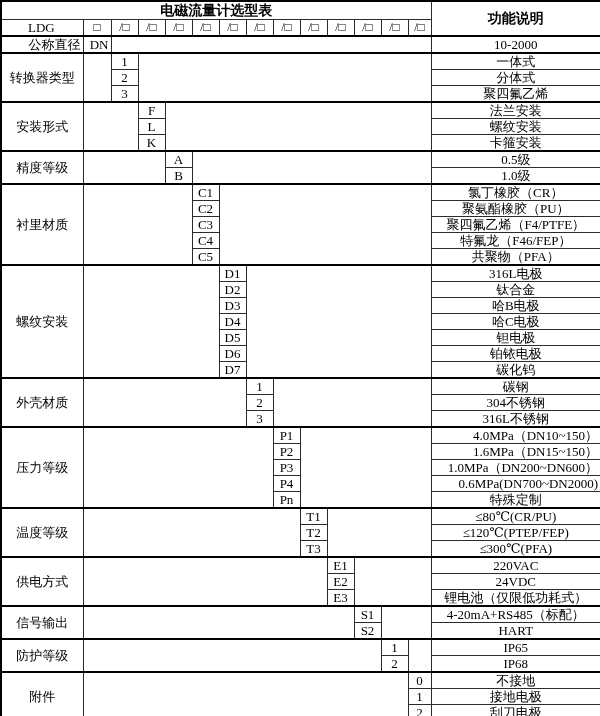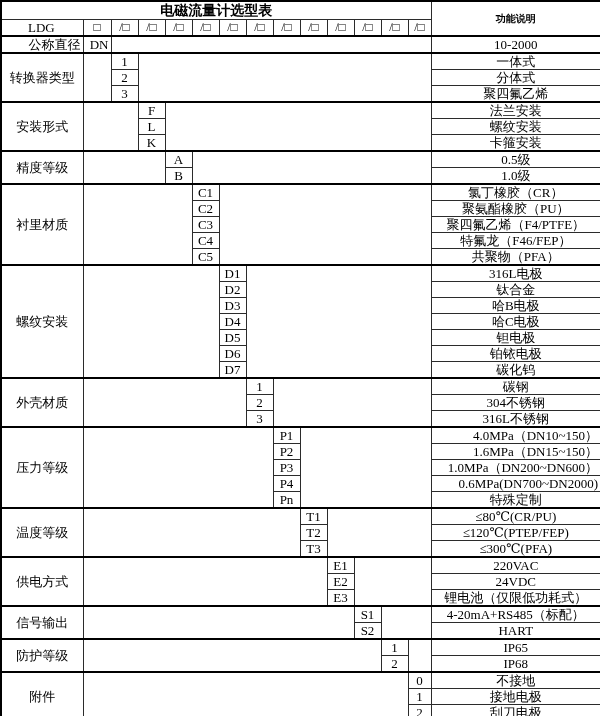--- a/index.html
+++ b/index.html
@@ -9,21 +9,21 @@
   td {
     border:1px solid #2b2b2b;
     height:16px; line-height:15px;
     padding:0 2px;
     font-family:"Liberation Serif","DejaVu Serif",serif;
     font-size:13px; color:#000;
     text-align:center; white-space:nowrap; overflow:hidden;
   }
   tr.block-start > td { border-top:2px solid #000; }
   td.title-cell { font-size:14px; font-weight:bold; height:18px; }
-  td.fn-head { font-size:10px; font-weight:bold;text-align:center; }
+  td.fn-head { font-size:14px; font-weight:bold;text-align:center; }
   td.left { text-align:right; }
   td.ldg { text-align:left; padding-left:26px; }
   td.box { font-size:12px; letter-spacing:0; }
 </style>
 </head>
 <body>
 
 <div id="page">
   <table>
     <colgroup>

